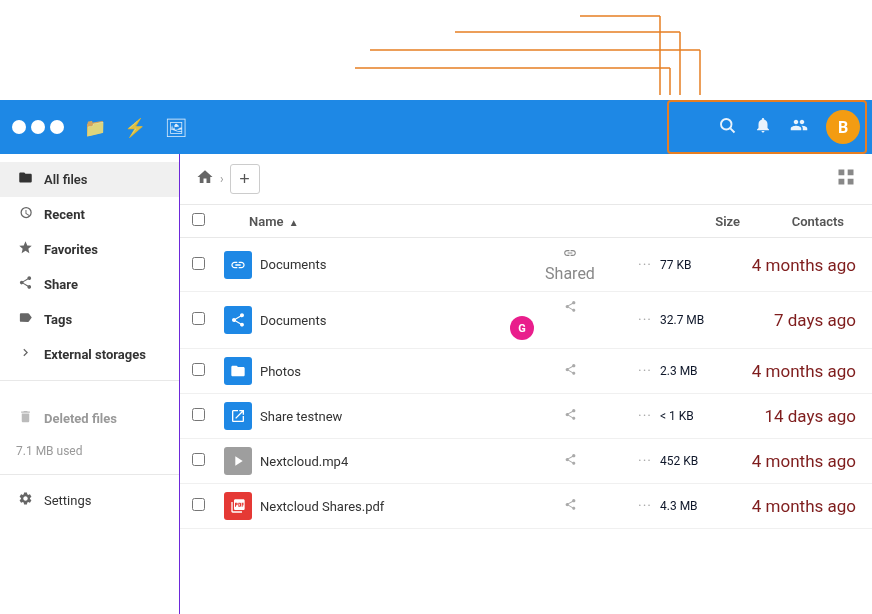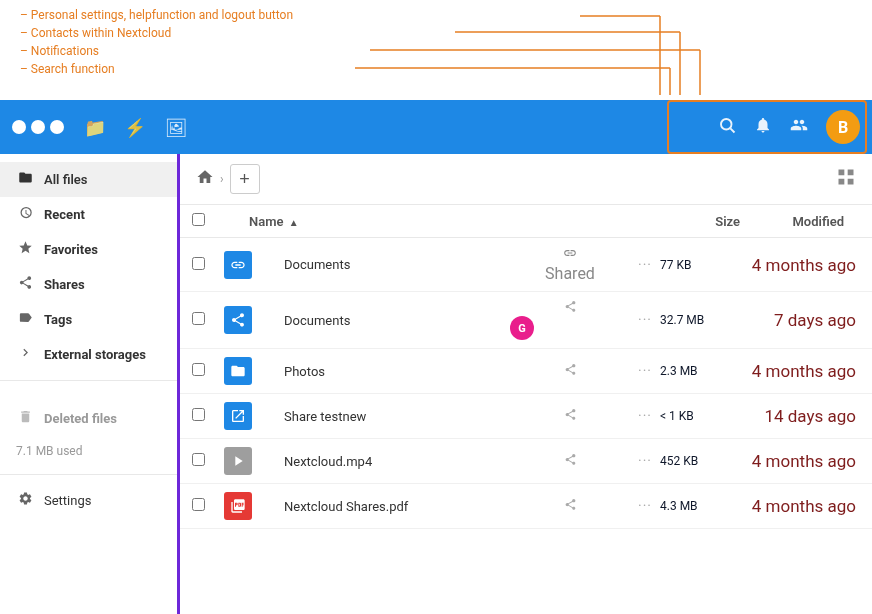--- a/index.html
+++ b/index.html
@@ -73,21 +73,21 @@
       position: absolute;
       top: 154px;
       left: 0; right: 0; bottom: 0;
       display: flex;
     }
 
     
     .sidebar {
       width: 180px;
       background: #fff;
-      border-right: 3px solid #6d28d9;
+      border-right: 1px solid #6d28d9;
       padding: 8px 0;
       flex-shrink: 0;
     }
     .sidebar-item {
       display: flex; align-items: center; gap: 10px;
       padding: 8px 16px;
       cursor: pointer;
       color: #333;
       font-size: 13px;
       font-weight: bold;
@@ -168,21 +168,21 @@
       border-radius: 3px;
       display: flex; align-items: center; justify-content: center;
       margin-right: 8px;
       flex-shrink: 0;
     }
     .file-icon.blue { background: #1e88e5; }
     .file-icon.folder { background: #1e88e5; }
     .file-icon.gray { background: #9e9e9e; }
     .file-icon.red { background: #e53935; }
     .file-icon svg { width: 16px; height: 16px; fill: #fff; }
-    .file-name { flex: 1; font-size: 13px; color: #333; margin-left: 24px; }
+    .file-name { flex: 1; font-size: 13px; color: #333; }
     .shared-link { display: flex; align-items: center; gap: 4px; color: #888; font-size: 16px; flex-direction: column; }
     .shared-avatar {
       width: 24px; height: 24px;
       border-radius: 50%;
       background: #e91e8c;
       color: #fff;
       display: flex; align-items: center; justify-content: center;
       font-size: 11px; font-weight: bold;
     }
     .share-icon-sm { font-size: 13px; color: #aaa; }
@@ -205,26 +205,20 @@
       top: 0; left: 0; right: 0;
       height: 100px;
       pointer-events: none;
       z-index: 15;
     }
   </style>
 </head>
 <body>
 
 <div class="annotation-container">
-  <div class="annotation-lines">
-    <div>– Personal settings, helpfunction and logout button</div>
-    <div>– Contacts within Nextcloud</div>
-    <div>– Notifications</div>
-    <div>– Search function</div>
-  </div>
 
   <svg style="position:absolute;top:0;left:0;width:100%;height:100%;pointer-events:none;">
 
     <line x1="580" y1="16" x2="660" y2="16" stroke="#e67e22" stroke-width="1.5"></line>
     <line x1="660" y1="16" x2="660" y2="95" stroke="#e67e22" stroke-width="1.5"></line>
 
     <line x1="455" y1="32" x2="680" y2="32" stroke="#e67e22" stroke-width="1.5"></line>
     <line x1="680" y1="32" x2="680" y2="95" stroke="#e67e22" stroke-width="1.5"></line>
 
     <line x1="370" y1="50" x2="700" y2="50" stroke="#e67e22" stroke-width="1.5"></line>
@@ -298,21 +292,21 @@
           </svg>
       </span>
       <span>Favorites</span>
     </div>
     <div class="sidebar-item">
       <span class="sidebar-icon">
         <svg width="15" height="15" viewBox="0 0 24 24" fill="#666">
             <path d="M18 16.08c-.76 0-1.44.3-1.96.77L8.91 12.7c.05-.23.09-.46.09-.7s-.04-.47-.09-.7l7.05-4.11c.54.5 1.25.81 2.04.81 1.66 0 3-1.34 3-3s-1.34-3-3-3-3 1.34-3 3c0 .24.04.47.09.7L8.04 9.81C7.5 9.31 6.79 9 6 9c-1.66 0-3 1.34-3 3s1.34 3 3 3c.79 0 1.5-.31 2.04-.81l7.12 4.15c-.05.21-.08.43-.08.66 0 1.61 1.31 2.91 2.92 2.91s2.92-1.3 2.92-2.91c0-1.61-1.31-2.91-2.92-2.91z"></path>
           </svg>
       </span>
-      <span>Shares</span>
+      <span>Share</span>
     </div>
     <div class="sidebar-item">
       <span class="sidebar-icon">
         <svg width="15" height="15" viewBox="0 0 24 24" fill="#666">
             <path d="M17.63 5.84C17.27 5.33 16.67 5 16 5L5 5.01C3.9 5.01 3 5.9 3 7v10c0 1.1.9 1.99 2 1.99L16 19c.67 0 1.27-.33 1.63-.84L22 12l-4.37-6.16z"></path>
           </svg>
       </span>
       <span>Tags</span>
     </div>
     <div class="sidebar-item">
@@ -370,21 +364,21 @@
       <div class="table-header">
         <div class="col-check">
           <input type="checkbox" style="">
         </div>
         <div class="col-name">
           <span>Name</span>
           <span class="sort-arrow">▲</span>
         </div>
         <div class="col-shared"></div>
         <div class="col-size">Size</div>
-        <div class="col-modified">Modified</div>
+        <div class="col-modified">Contacts</div>
       </div>
 
       <div class="file-row">
         <div class="col-check">
           <input type="checkbox" style="">
         </div>
         <div class="file-icon blue">
           <svg viewBox="0 0 24 24">
               <path d="M3.9 12c0-1.71 1.39-3.1 3.1-3.1h4V7H7c-2.76 0-5 2.24-5 5s2.24 5 5 5h4v-1.9H7c-1.71 0-3.1-1.39-3.1-3.1zM8 13h8v-2H8v2zm9-6h-4v1.9h4c1.71 0 3.1 1.39 3.1 3.1s-1.39 3.1-3.1 3.1h-4V17h4c2.76 0 5-2.24 5-5s-2.24-5-5-5z"></path>
             </svg>

